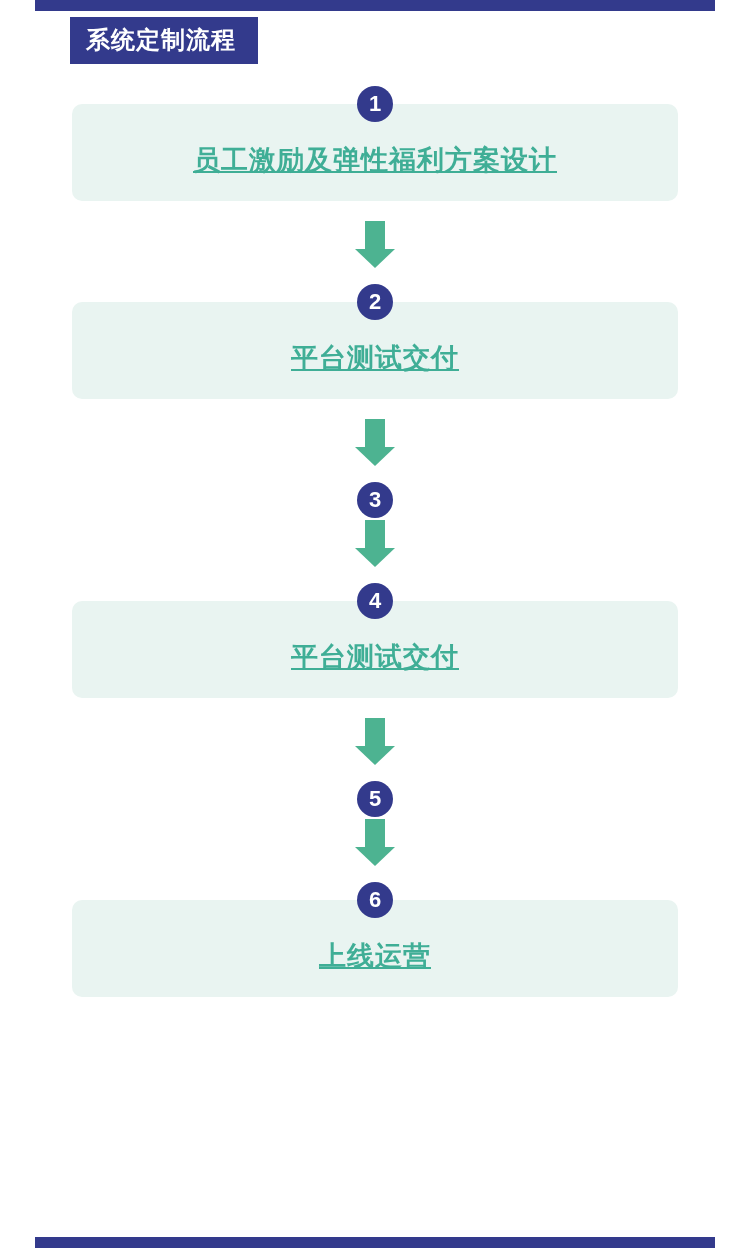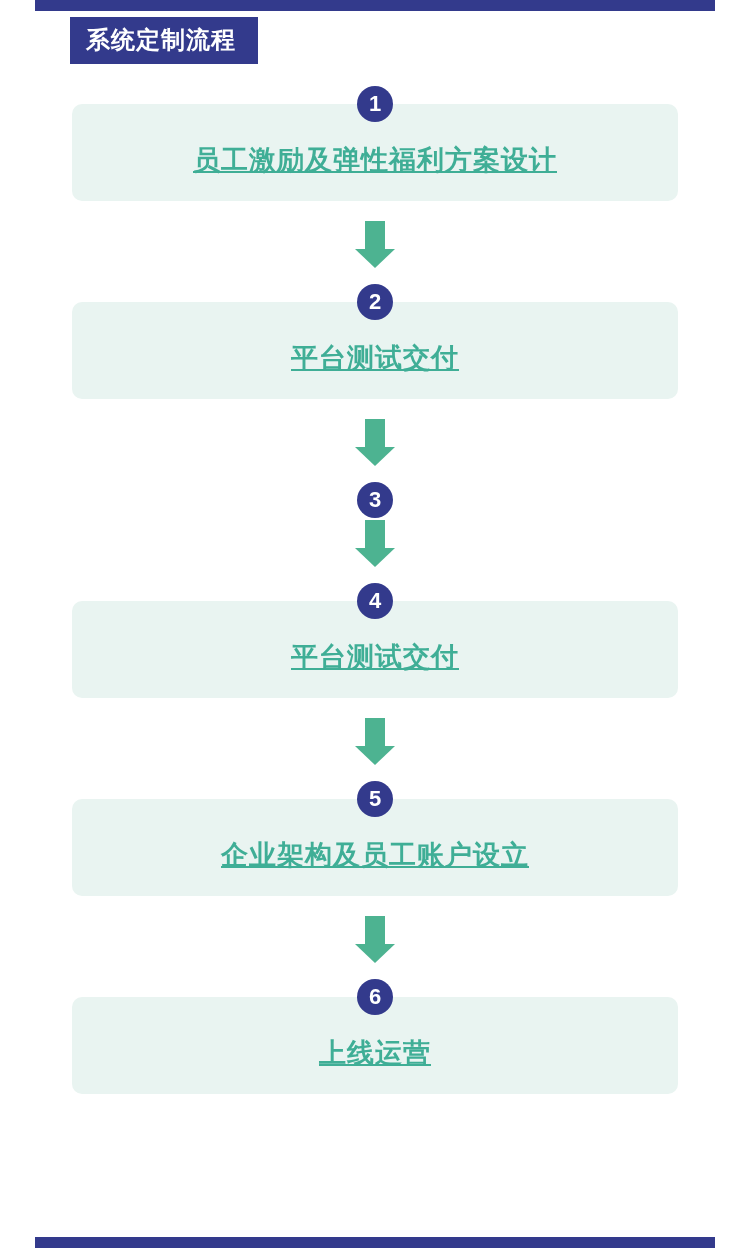--- a/index.html
+++ b/index.html
@@ -159,23 +159,20 @@
 
     <div class="arrow">
       <div class="arrow-stem"></div>
       <div class="arrow-head"></div>
     </div>
 
     <div class="step">
       <div class="badge">
         <span>5</span>
       </div>
-      <div class="card">
-        <span>企业架构及员工账户设立</span>
-      </div>
     </div>
 
     <div class="arrow">
       <div class="arrow-stem"></div>
       <div class="arrow-head"></div>
     </div>
 
     <div class="step">
       <div class="badge">
         <span>6</span>

